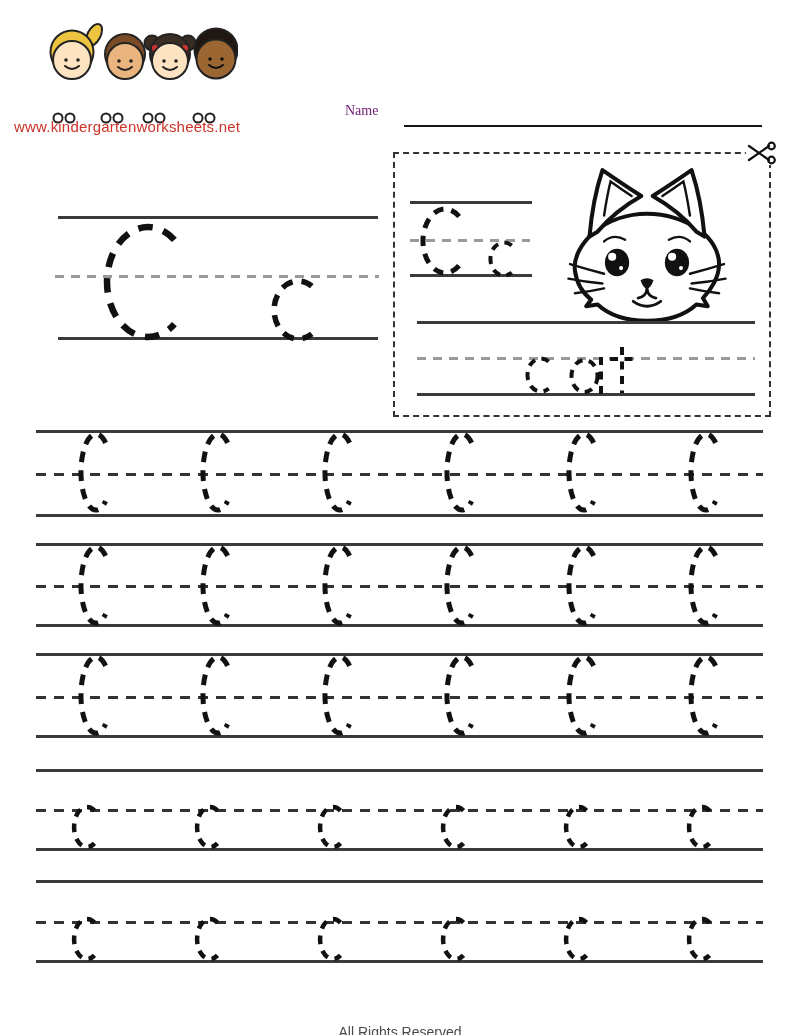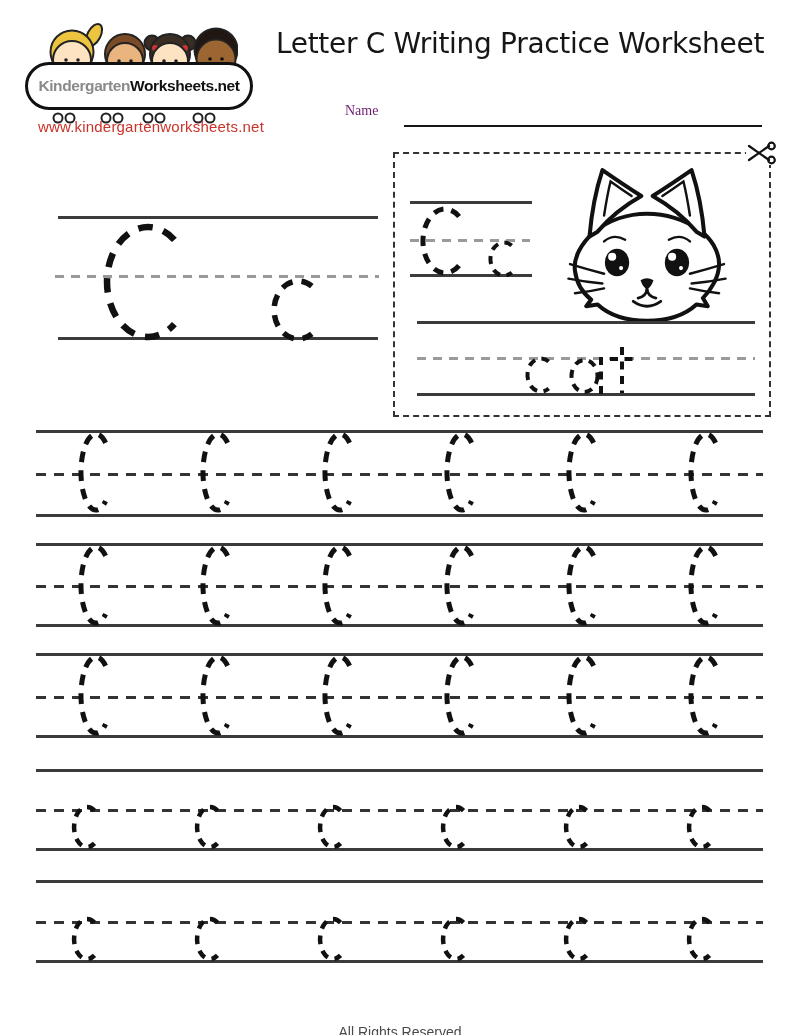--- a/index.html
+++ b/index.html
@@ -12,21 +12,21 @@
   .ln-dash-dark{height:3px;background:repeating-linear-gradient(90deg,#333 0 10px,transparent 10px 18px);}
   .ln-dash-gray{height:3px;background:repeating-linear-gradient(90deg,#9a9a9a 0 9px,transparent 9px 16px);}
   .prow{position:absolute;left:36px;width:727px;}
   .tl{position:absolute;line-height:0;}
   
   #brand-oval{position:absolute;left:25px;top:62px;width:222px;height:42px;border:3px solid #111;
       border-radius:26px;background:#fff;z-index:2;display:flex;align-items:center;justify-content:center;
       white-space:nowrap;font-weight:bold;font-size:15.5px;letter-spacing:-0.4px;}
   #brand-oval .gray{color:var(--brand-gray,#8a8a8a);}
   #brand-oval .black{color:#111;}
-  #logo-url{position:absolute;left:14px;top:118px;width:250px;text-align:right;
+  #logo-url{position:absolute;left:14px;top:118px;width:250px;text-align:left;
       font-size:15px;color:var(--url-red,#cc3328);letter-spacing:0.2px;z-index:2;}
   
   #title{position:absolute;left:250px;top:27px;width:540px;text-align:center;
       font-family:"DejaVu Sans",sans-serif;font-size:28px;letter-spacing:-0.3px;color:#161616;}
   #name-label{position:absolute;left:345px;top:103px;font-size:14px;color:#701a75;
       font-family:Liberation Serif, serif;}
   #name-line{position:absolute;left:404px;top:125px;width:358px;border-top:2.5px solid #161616;}
   
   #cutout{position:absolute;left:393px;top:152px;width:378px;height:265px;border:2px dashed #333;
       background:#fff;box-sizing:border-box;}
@@ -77,28 +77,23 @@
         <circle cx="28" cy="18" r="4.5"></circle>
           <circle cx="40" cy="18" r="4.5"></circle>
         <circle cx="76" cy="18" r="4.5"></circle>
           <circle cx="88" cy="18" r="4.5"></circle>
         <circle cx="118" cy="18" r="4.5"></circle>
           <circle cx="130" cy="18" r="4.5"></circle>
         <circle cx="168" cy="18" r="4.5"></circle>
           <circle cx="180" cy="18" r="4.5"></circle>
       </g>
     </svg>
-    <div id="brand-oval">
-      <span class="gray">Kindergarten</span>
-        <span class="black">Worksheets.net</span>
-    </div>
     <div id="logo-url">www.kindergartenworksheets.net</div>
   </div>
 
-  <div id="title">Letter C Writing Practice Worksheet</div>
   <span id="name-label">Name</span>
   <div id="name-line"></div>
 
   <span id="scissors">
     <svg width="32" height="24" viewBox="0 0 32 24">
       <g stroke="#111" stroke-width="2.2" stroke-linecap="round" fill="none">
         <line x1="3" y1="5" x2="23" y2="19"></line>
           <line x1="3" y1="19" x2="23" y2="5"></line>
         <circle cx="25.5" cy="5" r="3.3"></circle>
           <circle cx="25.5" cy="19" r="3.3"></circle>

